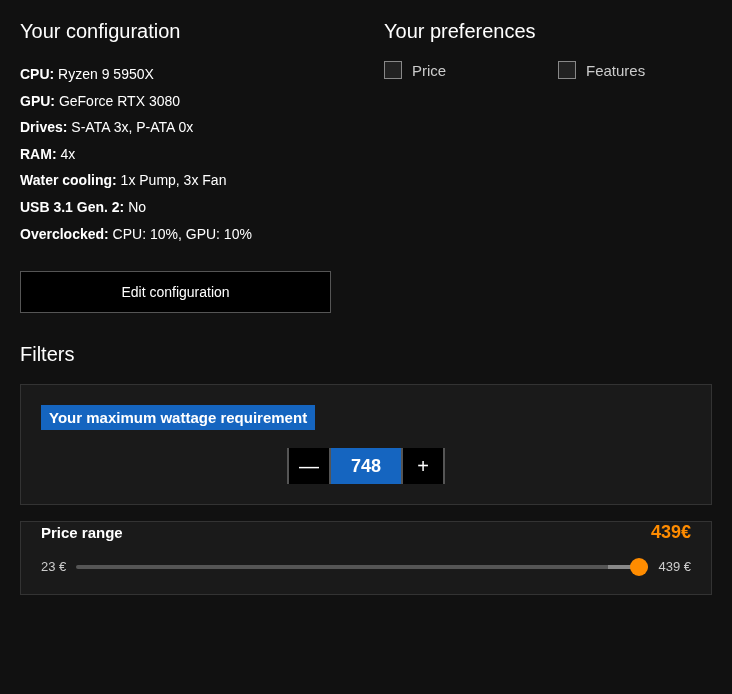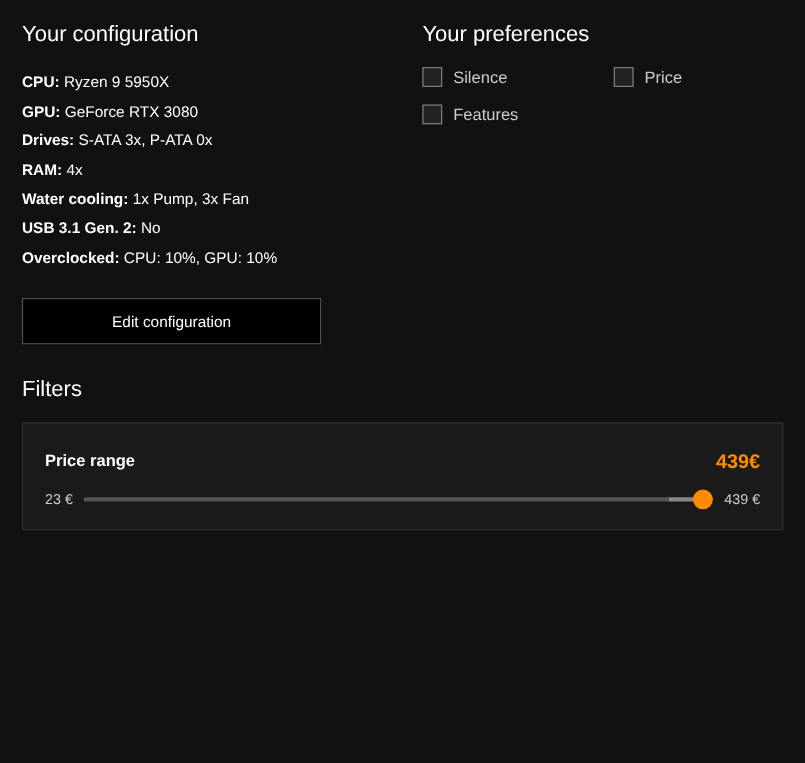--- a/index.html
+++ b/index.html
@@ -45,21 +45,21 @@
 
     .edit-btn {
       margin-top: 24px;
       display: inline-block;
       background: #000000;
       color: #ffffff;
       border: 1px solid #555555;
       padding: 12px 40px;
       cursor: pointer;
       font-size: 14px;
-      width: 272px;
+      width: 311px;
       text-align: center;
     }
 
     .preferences-grid {
       display: grid;
       grid-template-columns: 1fr 1fr;
       gap: 16px 20px;
       margin-top: 10px;
     }
 
@@ -144,21 +144,21 @@
       height: 36px;
       display: flex;
       align-items: center;
       justify-content: center;
       min-width: 70px;
     }
 
     .price-card {
       border: 1px solid #333333;
       background: #1a1a1a;
-      padding: 24px 20px 20px 20px;
+      padding: 0 20px 20px 20px;
     }
 
     .price-card-header {
       display: flex;
       justify-content: space-between;
       align-items: center;
       margin-bottom: 16px;
     }
 
     .price-range-label {
@@ -231,39 +231,49 @@
         <li><span class="label">Water cooling:</span><span class="value"> 1x Pump, 3x Fan</span></li>
         <li><span class="label">USB 3.1 Gen. 2:</span><span class="value"> No</span></li>
         <li><span class="label">Overclocked:</span><span class="value"> CPU: 10%, GPU: 10%</span></li>
       </ul>
     <button class="edit-btn">Edit configuration</button>
   </div>
 
   <div>
     <h2 class="section-title">Your preferences</h2>
     <div class="preferences-grid">
-    <div class="pref-item">
-      <input type="checkbox" class="pref-checkbox" style="">
-      <span>Silence</span>
-    </div>
         <div class="pref-item">
       <input type="checkbox" class="pref-checkbox" style="">
       <span>Price</span>
     </div>
         <div class="pref-item">
       <input type="checkbox" class="pref-checkbox" style="">
       <span>Features</span>
     </div>
       </div>
   </div>
 </div>
 
 <div class="filters-section">
   <h2 class="filters-title">Filters</h2>
 
+  <div class="wattage-card">
+    <div>
+      <span class="wattage-label">Your maximum wattage requirement</span>
+    </div>
+    <div class="wattage-controls">
+      <div class="wattage-separator"></div>
+      <button class="wattage-btn">—</button>
+      <div class="wattage-separator"></div>
+      <div class="wattage-value">748</div>
+      <div class="wattage-separator"></div>
+      <button class="wattage-btn">+</button>
+      <div class="wattage-separator"></div>
+    </div>
+  </div>
 
   <div class="price-card">
     <div class="price-card-header">
       <span class="price-range-label">Price range</span>
       <span class="price-range-value">439€</span>
     </div>
     <div class="slider-row">
       <span class="slider-min">23 €</span>
       <input type="range" class="price-slider" min="48" max="439" value="439" style="">
       <span class="slider-max">439 €</span>

